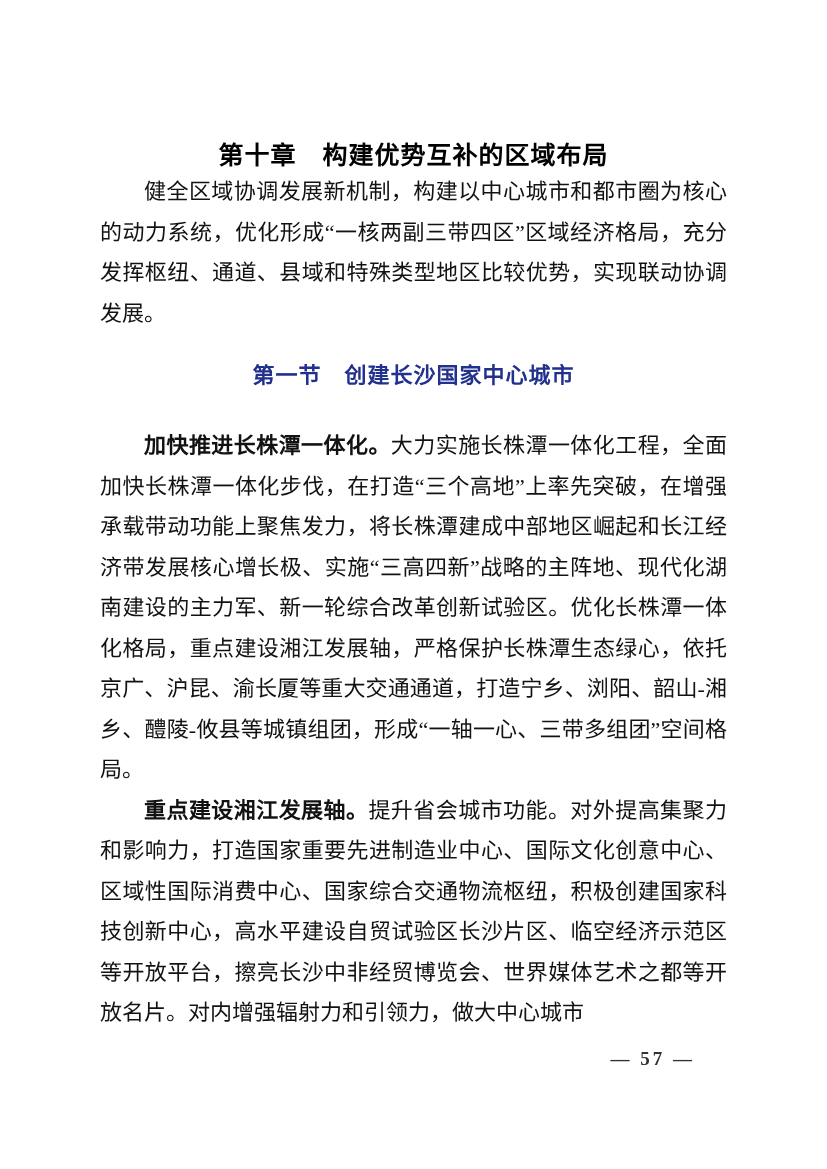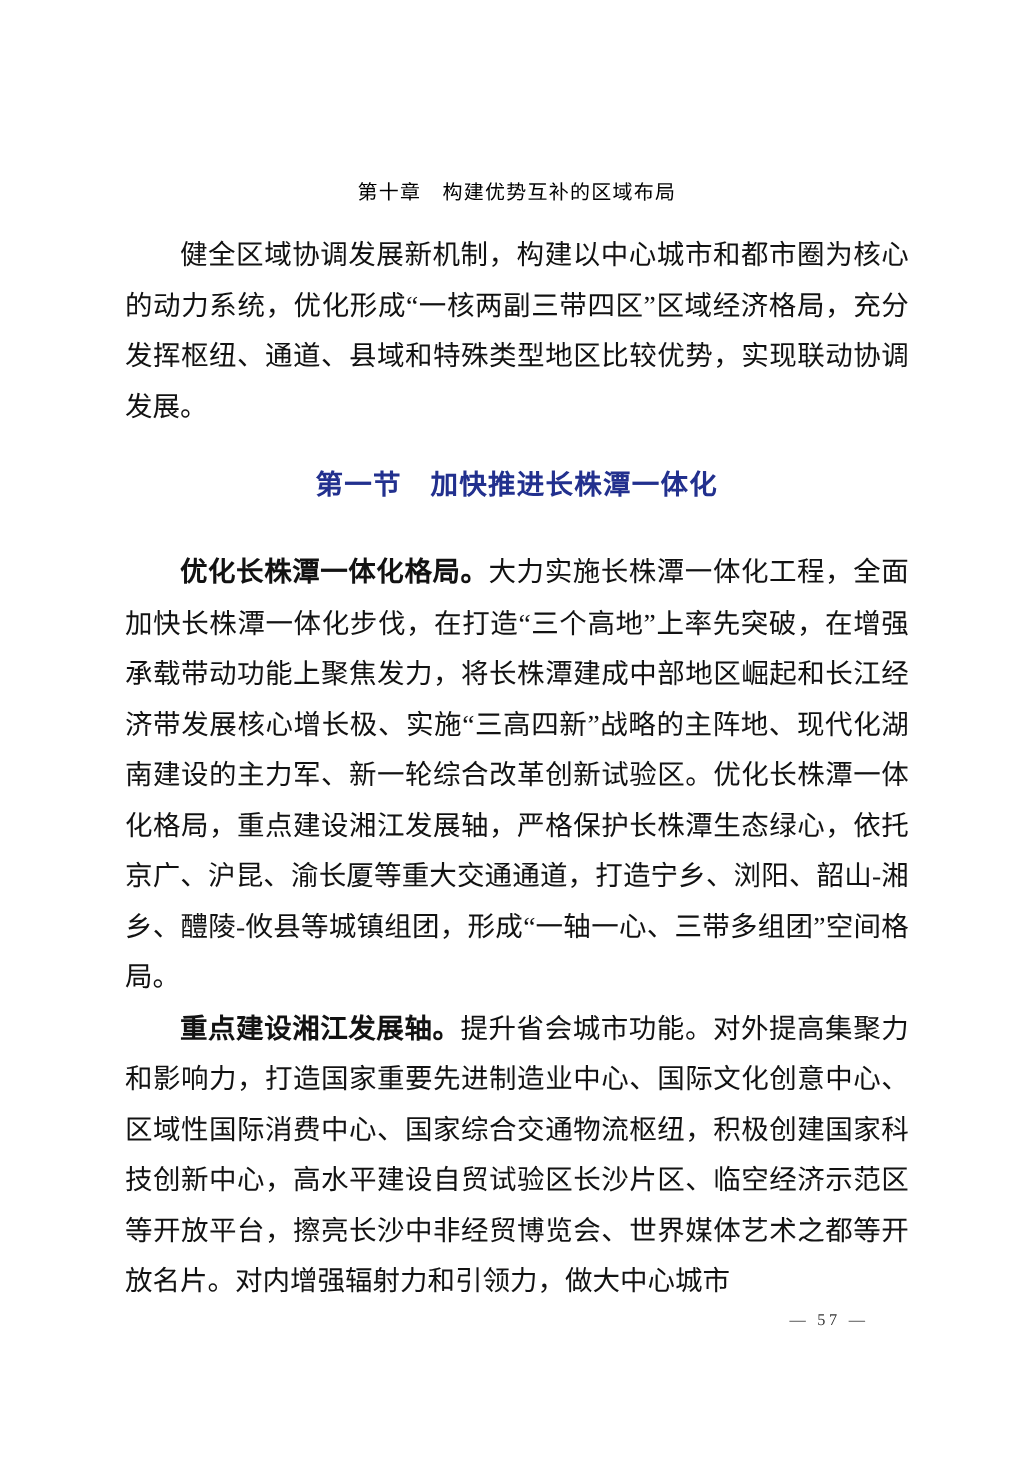--- a/index.html
+++ b/index.html
@@ -15,25 +15,25 @@
     background: var(--background, #ffffff);
     overflow: hidden;
   }
   .content {
     position: absolute;
     left: 100px;
     top: 0;
     width: 627px;
   }
   .chapter-title {
-    margin: 138px 0 12px 0;
+    margin: 138px 0 0 0;
     text-align: center;
     font-family: "Liberation Sans", "DejaVu Sans", sans-serif;
-    font-weight: normal;
-    font-size: 16px;
+    font-weight: bold;
+    font-size: 25px;
     line-height: 34px;
     letter-spacing: 1px;
     color: var(--chapter-title, #000000);
   }
   .body-para {
     margin: 0;
     font-family: "Liberation Serif", "DejaVu Serif", serif;
     font-size: 22px;
     line-height: 40.5px;
     text-align: justify;
@@ -57,37 +57,38 @@
   }
   .para-lead {
     font-weight: bold;
     color: var(--body-text, #121212);
   }
   .page-number {
     position: absolute;
     top: 1048px;
     right: 132px;
     font-family: "Liberation Serif", "DejaVu Serif", serif;
-    font-size: 13px;
+    font-size: 19px;
     letter-spacing: 3px;
     color: var(--page-number, #333333);
+    font-weight: bold;
   }
 </style>
 </head>
 <body>
 
 <div class="page">
   <div class="content">
 
     <h1 class="chapter-title">第十章　构建优势互补的区域布局</h1>
 
     <p class="body-para intro-para">健全区域协调发展新机制，构建以中心城市和都市圈为核心的动力系统，优化形成“一核两副三带四区”区域经济格局，充分发挥枢纽、通道、县域和特殊类型地区比较优势，实现联动协调发展。</p>
 
-    <h2 class="section-title">第一节　加快推进长株潭一体化</h2>
+    <h2 class="section-title">第一节　创建长沙国家中心城市</h2>
 
-    <p class="body-para para-growth"><span class="para-lead">优化长株潭一体化格局。</span><span>大力实施长株潭一体化工程，全面加快长株潭一体化步伐，在打造“三个高地”上率先突破，在增强承载带动功能上聚焦发力，将长株潭建成中部地区崛起和长江经济带发展核心增长极、实施“三高四新”战略的主阵地、现代化湖南建设的主力军、新一轮综合改革创新试验区。优化长株潭一体化格局，重点建设湘江发展轴，严格保护长株潭生态绿心，依托京广、沪昆、渝长厦等重大交通通道，打造宁乡、浏阳、韶山-湘乡、醴陵-攸县等城镇组团，形成“一轴一心、三带多组团”空间格局。</span></p>
+    <p class="body-para para-growth"><span class="para-lead">加快推进长株潭一体化。</span><span>大力实施长株潭一体化工程，全面加快长株潭一体化步伐，在打造“三个高地”上率先突破，在增强承载带动功能上聚焦发力，将长株潭建成中部地区崛起和长江经济带发展核心增长极、实施“三高四新”战略的主阵地、现代化湖南建设的主力军、新一轮综合改革创新试验区。优化长株潭一体化格局，重点建设湘江发展轴，严格保护长株潭生态绿心，依托京广、沪昆、渝长厦等重大交通通道，打造宁乡、浏阳、韶山-湘乡、醴陵-攸县等城镇组团，形成“一轴一心、三带多组团”空间格局。</span></p>
 
     <p class="body-para"><span class="para-lead">重点建设湘江发展轴。</span><span>提升省会城市功能。对外提高集聚力和影响力，打造国家重要先进制造业中心、国际文化创意中心、区域性国际消费中心、国家综合交通物流枢纽，积极创建国家科技创新中心，高水平建设自贸试验区长沙片区、临空经济示范区等开放平台，擦亮长沙中非经贸博览会、世界媒体艺术之都等开放名片。对内增强辐射力和引领力，做大中心城市</span></p>
 
   </div>
 
   <div class="page-number">— 57 —</div>
 </div>
 
 </body></html>

